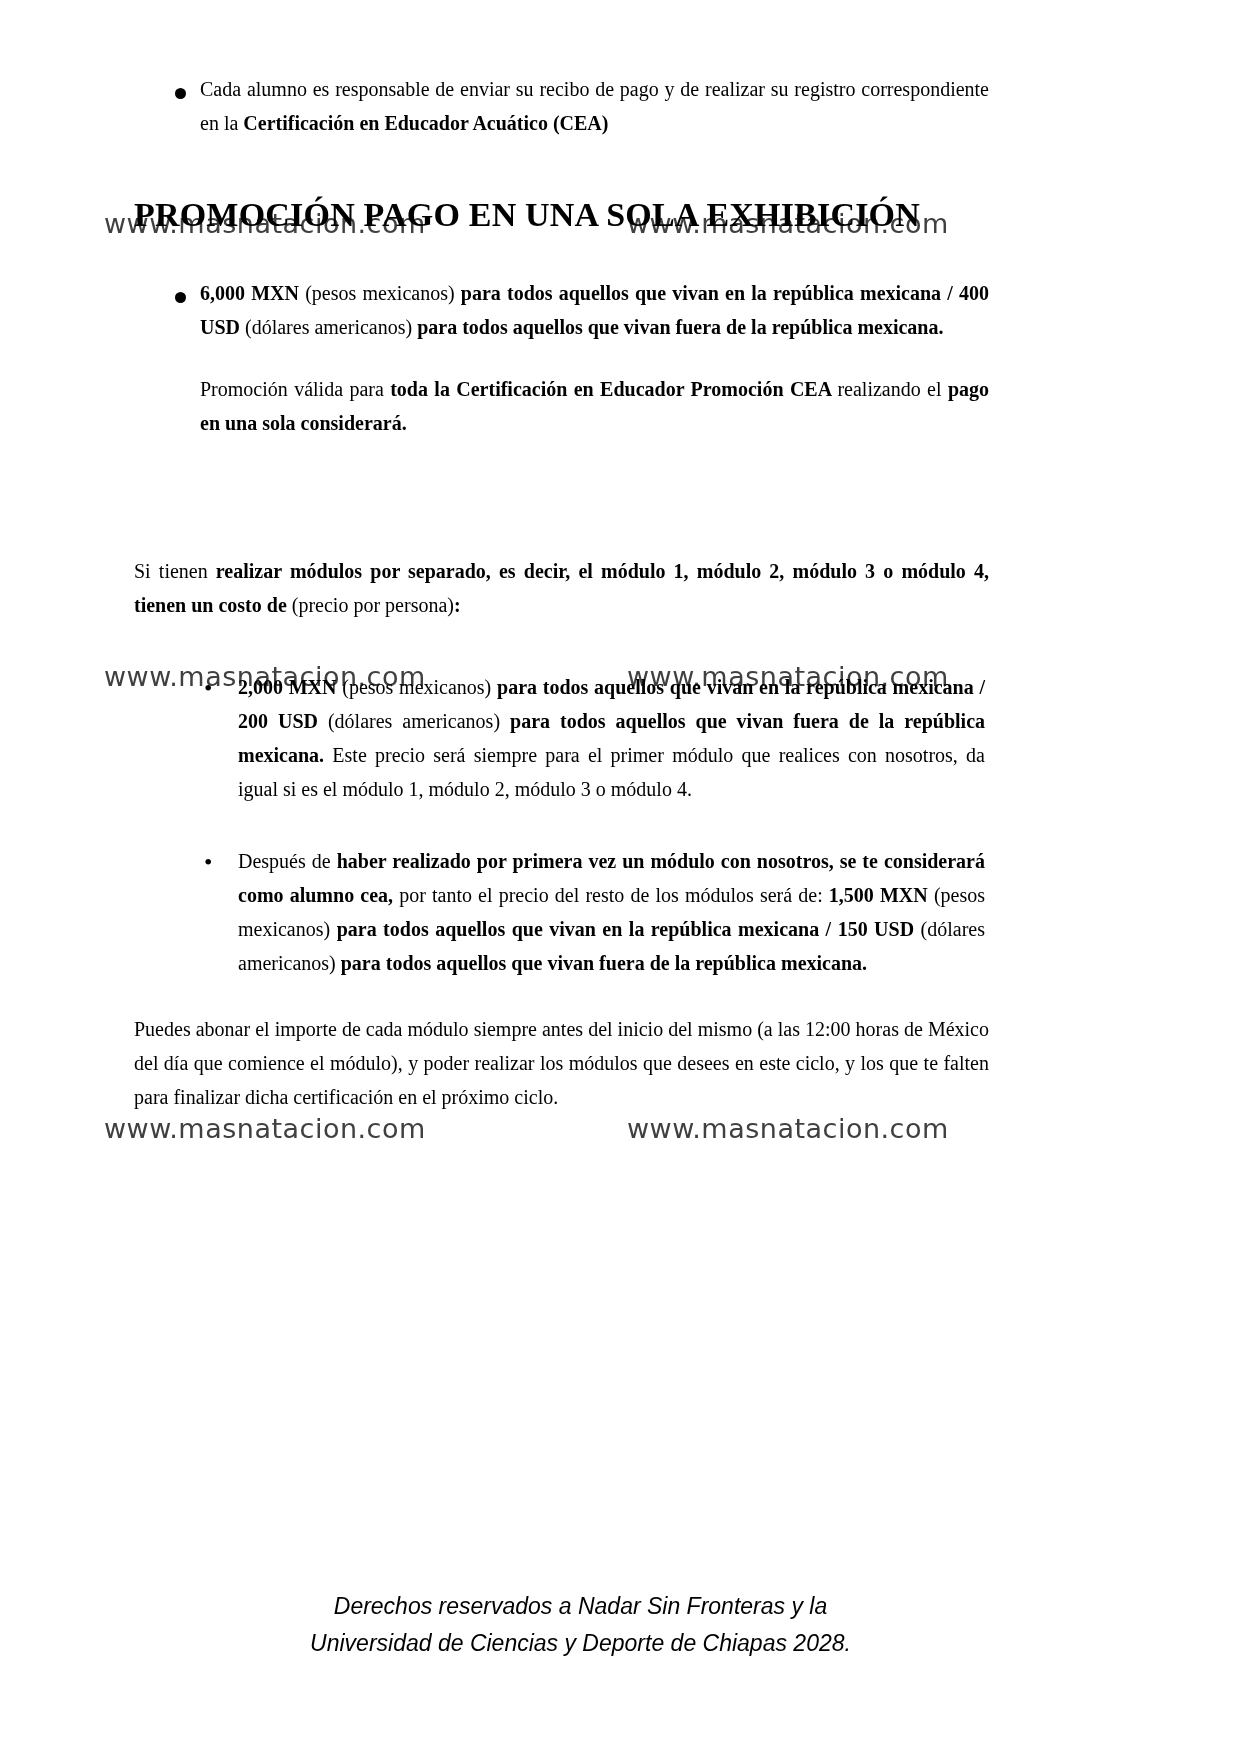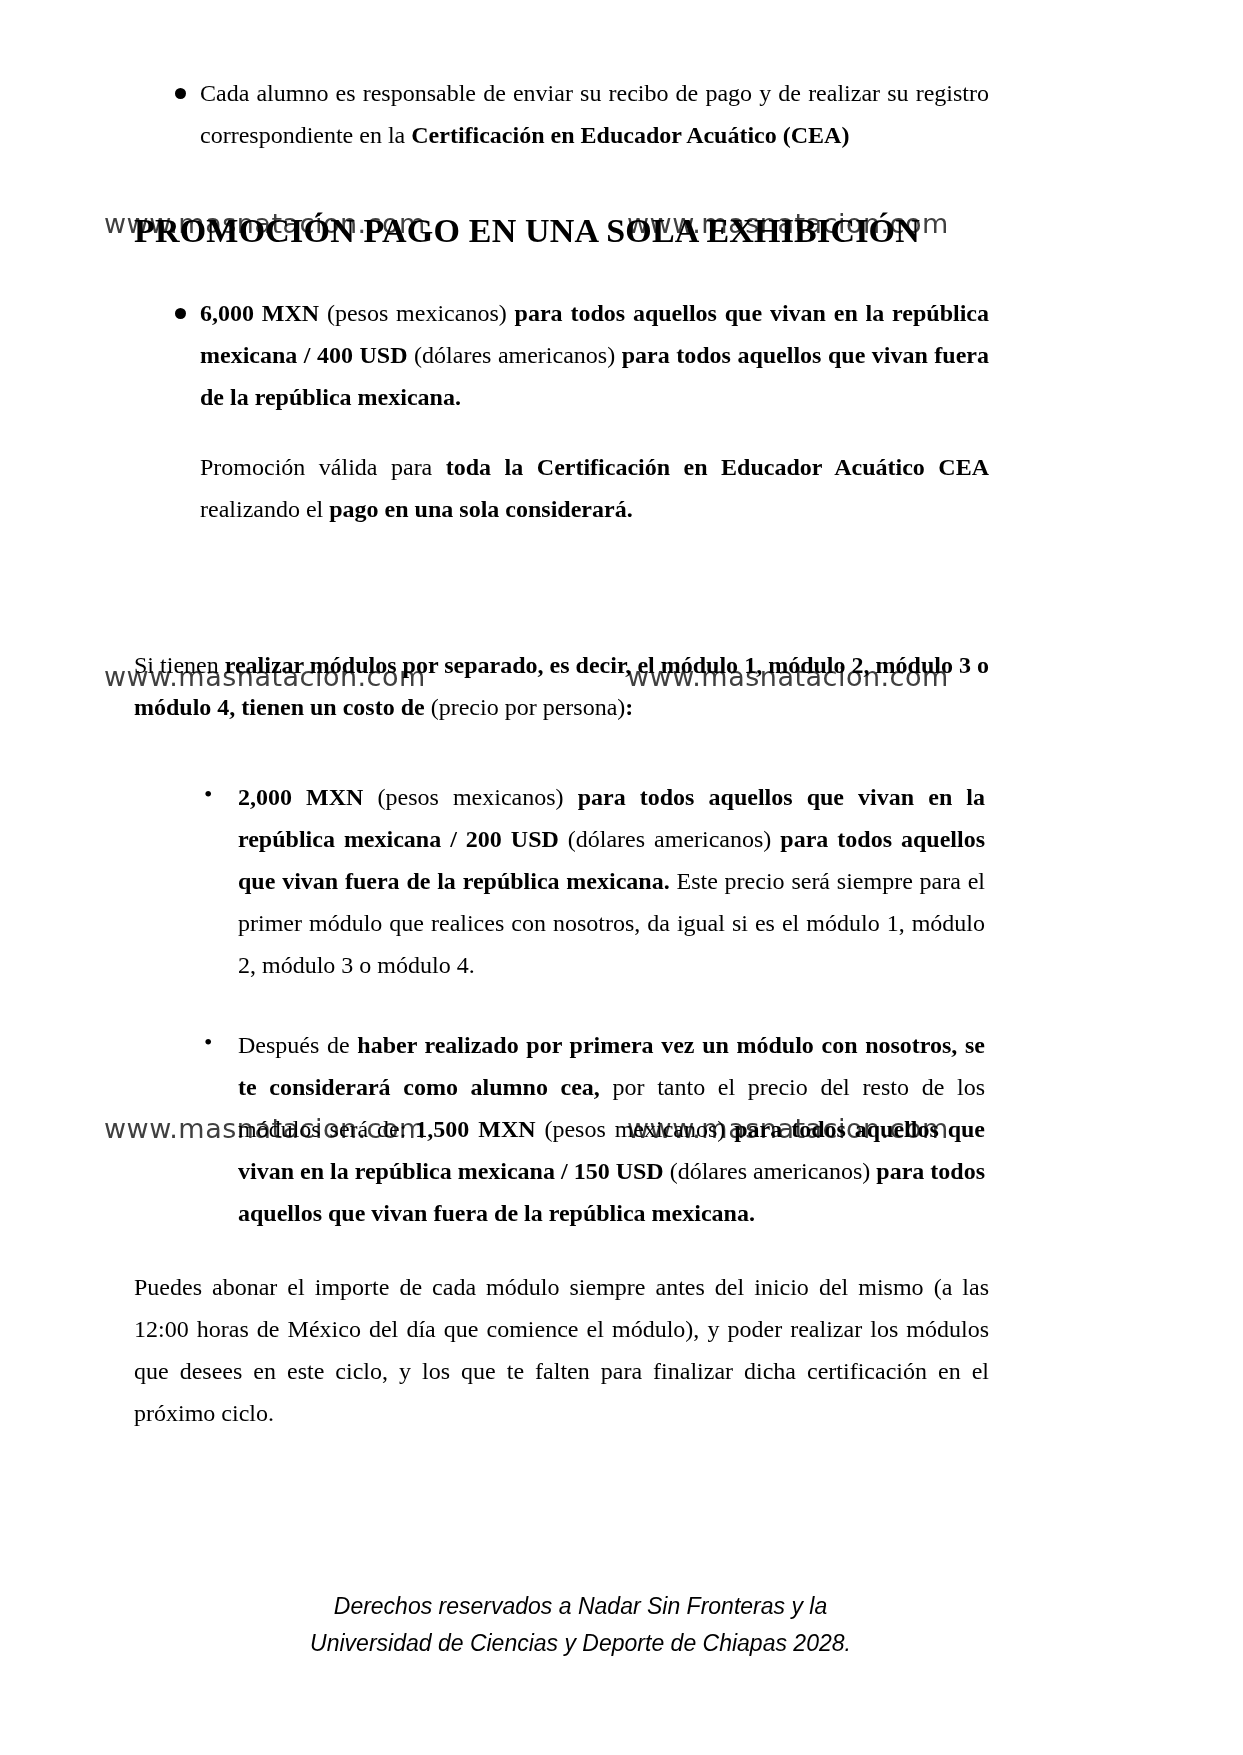--- a/index.html
+++ b/index.html
@@ -44,22 +44,22 @@
     width: 855px;
     z-index: 2;
   }
 
   p, ul, li {
     margin: 0;
     padding: 0;
   }
 
   .body-text {
-    font-size: 24px;
-    line-height: 42px;
+    font-size: 20px;
+    line-height: 34px;
     text-align: justify;
     text-justify: inter-word;
     hyphens: none;
   }
 
   .heading {
     font-size: 34px;
     line-height: 34px;
     font-weight: bold;
     letter-spacing: 0.2px;
@@ -166,21 +166,21 @@
 
     <ul class="lvl1">
       <li class="body-text">
         <b>6,000 MXN </b><span>(pesos mexicanos) </span><b>para todos aquellos que vivan en la república mexicana / 400 USD </b><span>(dólares americanos) </span><b>para todos aquellos que vivan fuera de la república mexicana.</b>
       </li>
     </ul>
 
     <div class="gap-s"></div>
 
     <p class="body-text indent-note">
-      <span>Promoción válida para </span><b>toda la Certificación en Educador Acuático CEA </b><span>realizando el </span><b>pago en una sola considerará.</b>
+      <span>Promoción válida para </span><b>toda la Certificación en Educador Promoción CEA </b><span>realizando el </span><b>pago en una sola considerará.</b>
     </p>
 
     <div class="gap-xl"></div>
 
 
     <div class="gap-m"></div>
 
     <p class="body-text">
       <span>Si tienen </span><b>realizar módulos por separado, es decir, el módulo 1, módulo 2, módulo 3 o módulo 4, tienen un costo de </b><span>(precio por persona)</span><b>:</b>
     </p>

